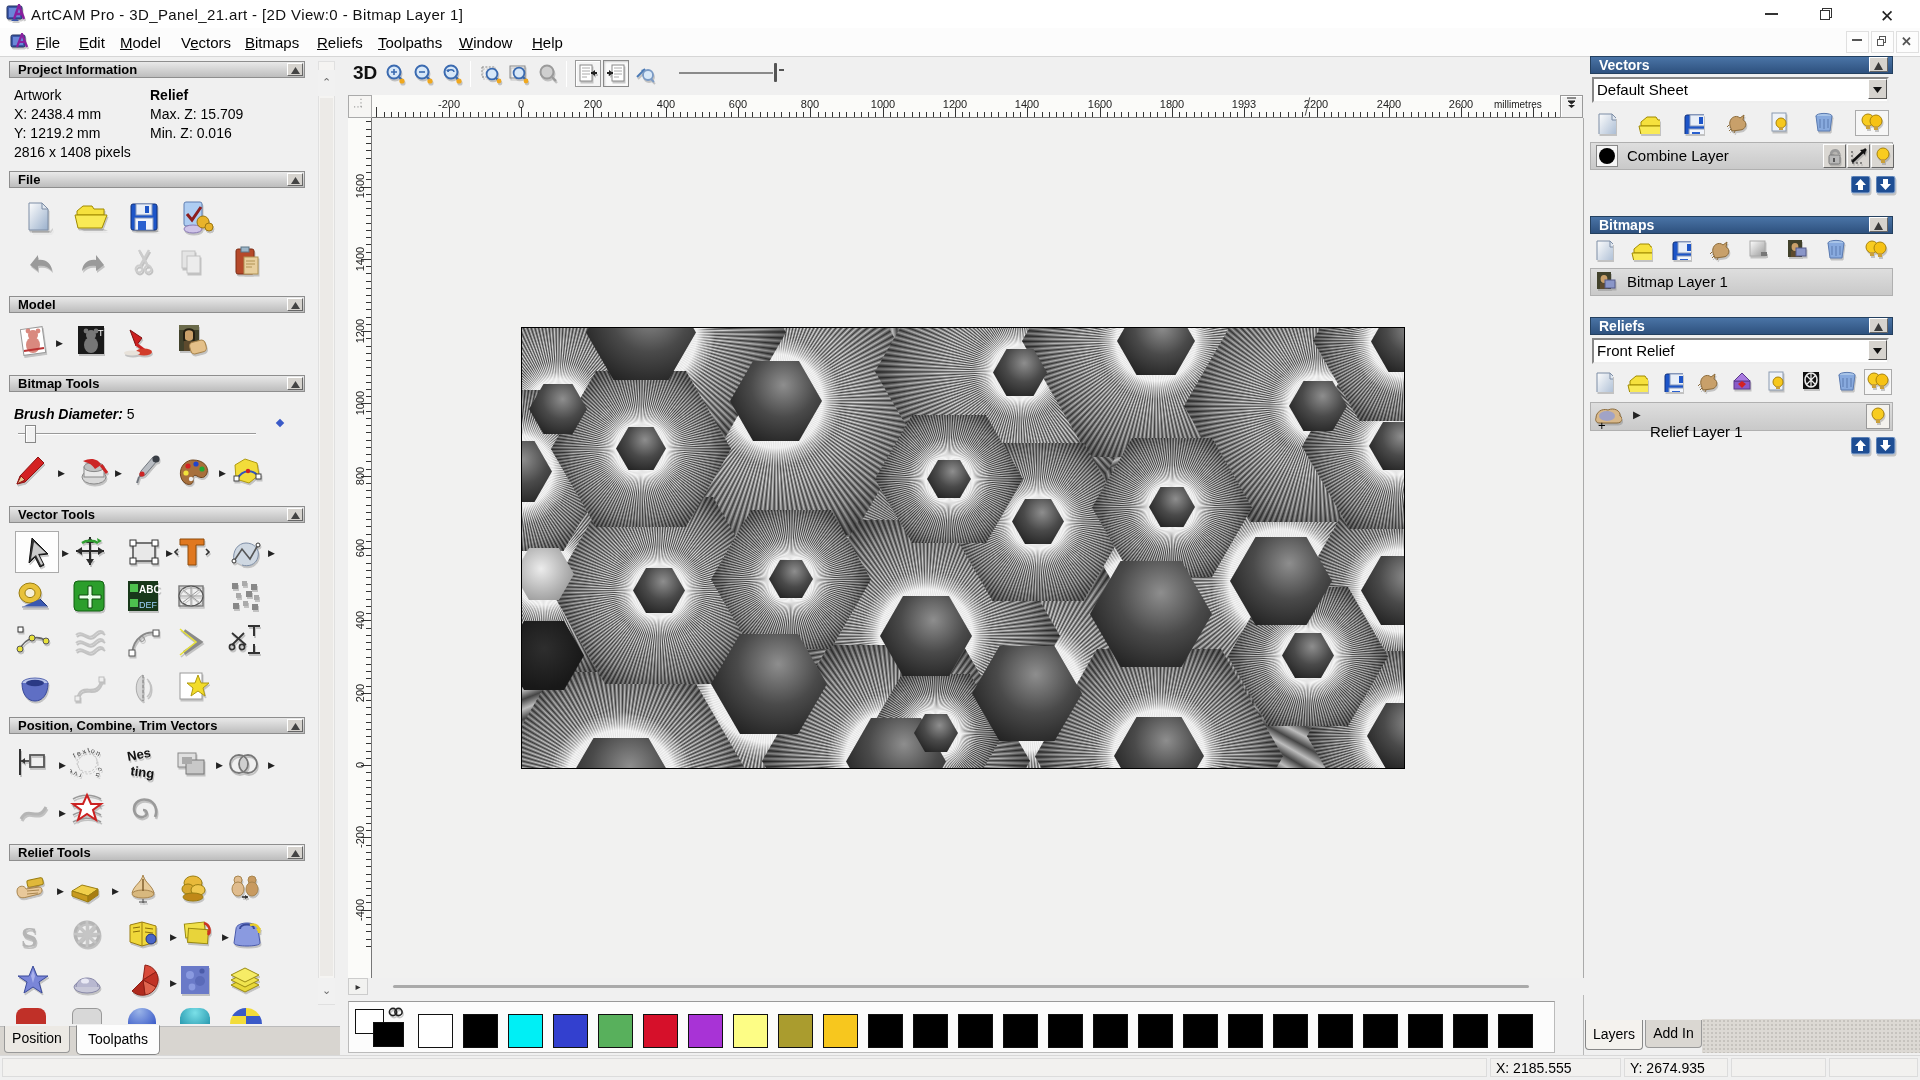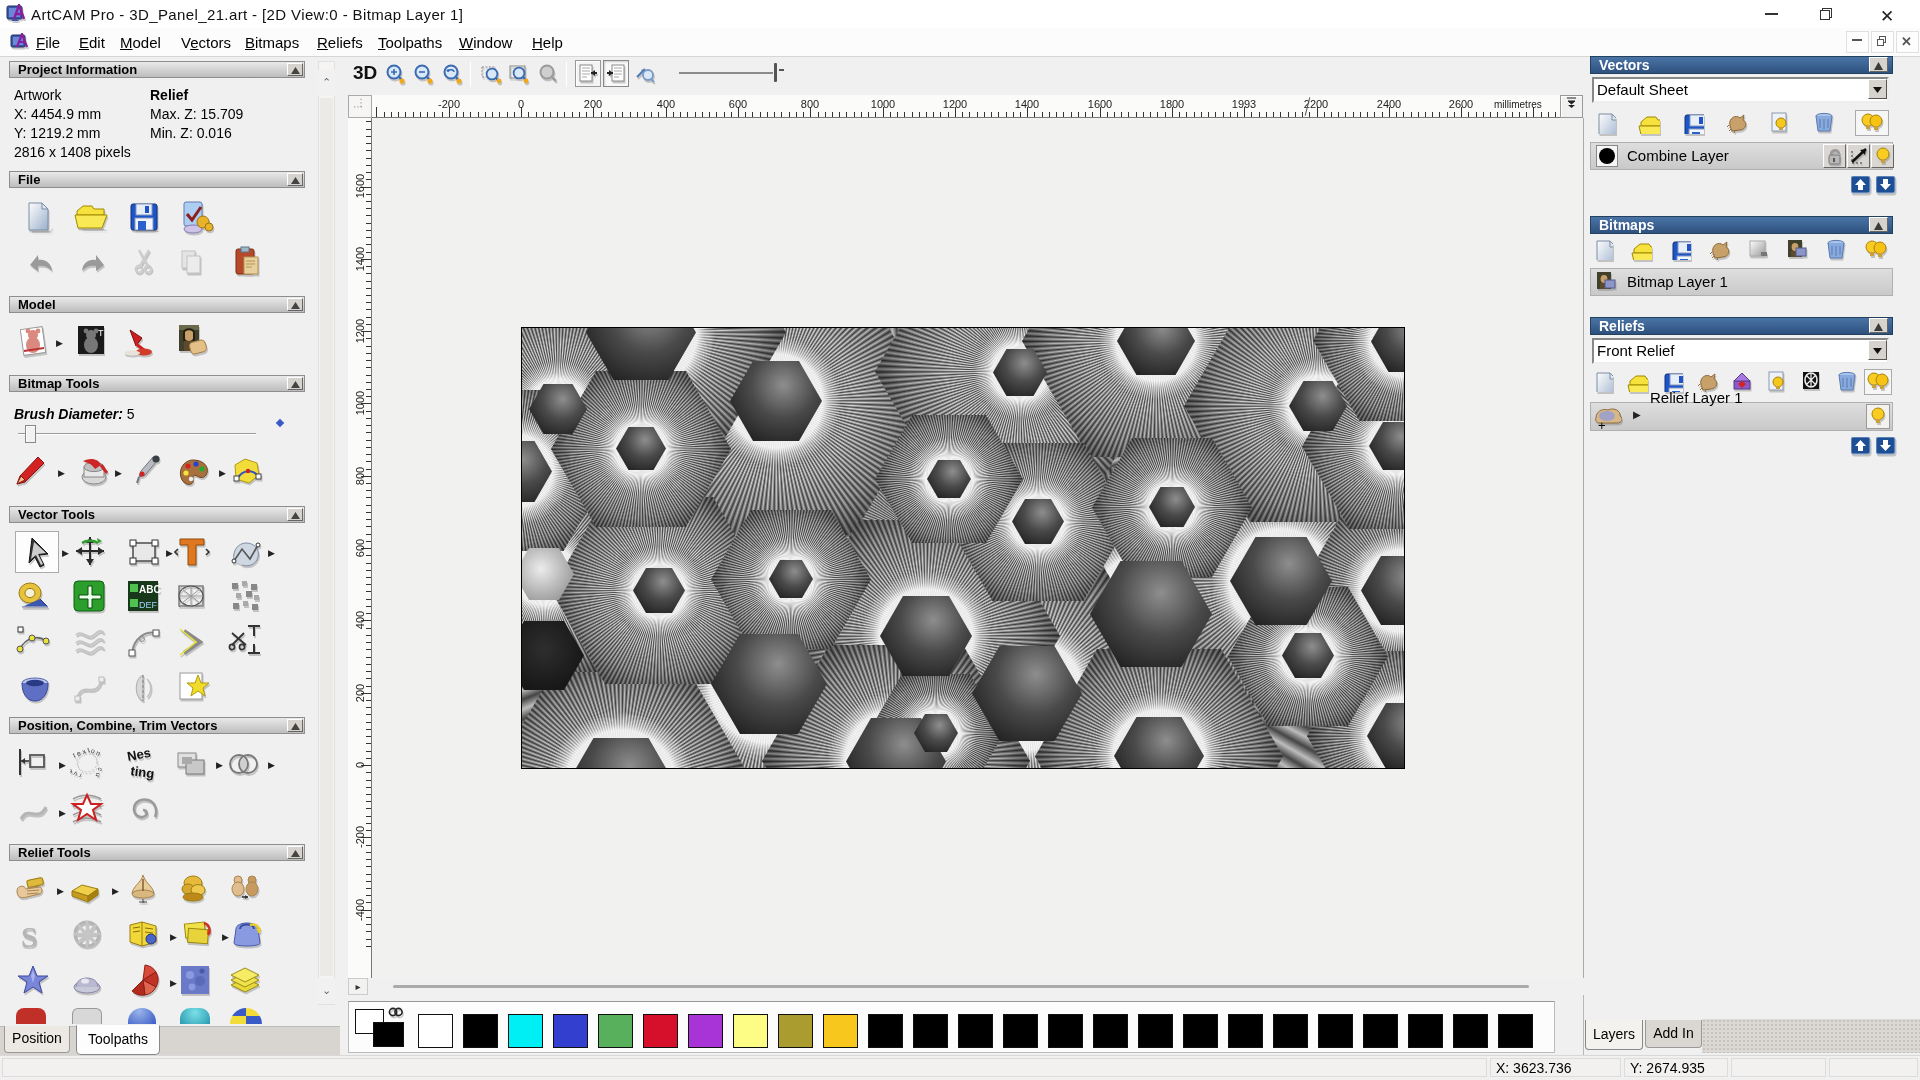--- a/index.html
+++ b/index.html
@@ -48,21 +48,21 @@
     <div class="abs" style="left:1877px;top:39px;width:7px;height:7px;border:1.3px solid #555;background:#fdfdfd;"></div>
     <div class="abs" style="left:1901px;top:34px;font-size:13px;color:#555;font-weight:bold;">✕</div>
     <div class="abs" style="left:0;top:57px;width:340px;height:998px;background:#f0f0f0;"></div>
     <div class="sech" style="top:61px;">Project Information<div class="colb">
         <svg width="9" height="7" viewBox="0 0 9 7" style="">
           <path d="M4.5 0 L9 7 L0 7 Z" fill="#444"></path>
         </svg>
       </div></div>
     <div class="abs" style="left:14px;top:87px;font-weight:normal;font-size:14px;">Artwork</div>
     <div class="abs" style="left:150px;top:87px;font-weight:bold;font-size:14px;">Relief</div>
-    <div class="abs" style="left:14px;top:106px;font-size:14px;">X: 4454.9 mm</div>
+    <div class="abs" style="left:14px;top:106px;font-size:14px;">X: 2438.4 mm</div>
     <div class="abs" style="left:150px;top:106px;font-size:14px;">Max. Z: 15.709</div>
     <div class="abs" style="left:14px;top:125px;font-size:14px;">Y: 1219.2 mm</div>
     <div class="abs" style="left:150px;top:125px;font-size:14px;">Min. Z: 0.016</div>
     <div class="abs" style="left:14px;top:144px;font-size:14px;">2816 x 1408 pixels</div>
     <div class="sech" style="top:171px;">File<div class="colb">
         <svg width="9" height="7" viewBox="0 0 9 7" style="">
           <path d="M4.5 0 L9 7 L0 7 Z" fill="#444"></path>
         </svg>
       </div></div>
     <div class="icn" style="left:24px;top:201px;">
@@ -1392,21 +1392,21 @@
     </div>
     <div class="lrow" style="top:402px;height:29px;"></div>
     <div class="icn" style="left:1594px;top:404px;">
       <svg width="28" height="24" viewBox="0 0 28 24" style="">
         <path d="M2 14 C2 8 8 4 14 6 C20 3 27 7 26 12 C30 14 28 19 23 19 L6 19 C2 19 1 16 2 14" fill="#d8b88a" stroke="#8a6a3a"></path>
         <ellipse cx="13" cy="12" rx="8" ry="5" fill="#8a9ae0" opacity=".7"></ellipse>
       </svg>
     </div>
     <div class="abs" style="left:1598px;top:418px;font-size:13px;">+</div>
     <div class="abs" style="left:1633px;top:409px;font-size:10px;color:#222;">▶</div>
-    <div class="abs" style="left:1650px;top:389px;font-size:15px;">Relief Layer 1</div>
+    <div class="abs" style="left:1650px;top:423px;font-size:15px;">Relief Layer 1</div>
     <div class="abs" style="left:1866px;top:404px;width:24px;height:25px;background:#f4f2ee;border:1px solid #999;"></div>
     <div class="icn" style="left:1869px;top:406px;">
       <svg width="18" height="20" viewBox="0 0 18 20" style="">
         <circle cx="9" cy="8" r="6" fill="#f8cc20" stroke="#a8820a"></circle>
         <rect x="7" y="13" width="4" height="4" fill="#caa03a"></rect>
       </svg>
     </div>
     <div class="icn" style="left:1851px;top:437px;">
       <svg width="20" height="18" viewBox="0 0 20 18" style="">
         <rect x="0" y="0" width="19" height="17" rx="2" fill="#1e4e94" stroke="#9ab4d8"></rect>
@@ -1423,14 +1423,14 @@
     <div class="abs" style="left:1583px;top:995px;width:1px;height:60px;background:#b8b8b8;"></div>
     <div class="abs" style="left:1702px;top:1019px;width:218px;height:34px;background:#dcd9d4;background-image:radial-gradient(#c6c3be 1px, transparent 1px);background-size:4px 4px;"></div>
     <div class="abs" style="left:1585px;top:1020px;width:58px;height:30px;background:#f4f2ee;border:1px solid #888;border-top:none;border-radius:0 0 4px 4px;text-align:center;font-size:14px;line-height:28px;">Layers</div>
     <div class="abs" style="left:1645px;top:1020px;width:57px;height:28px;background:#dad7d2;border:1px solid #999;border-top:none;border-radius:0 0 4px 4px;text-align:center;font-size:14px;line-height:26px;">Add In</div>
     <div class="abs" style="left:0;top:1055px;width:1920px;height:25px;background:#f0f0f0;border-top:1px solid #d8d8d8;"></div>
     <div class="sbar" style="left:2px;top:1058px;width:1485px;height:19px;"></div>
     <div class="sbar" style="left:1490px;top:1058px;width:131px;height:19px;"></div>
     <div class="sbar" style="left:1624px;top:1058px;width:104px;height:19px;"></div>
     <div class="sbar" style="left:1731px;top:1058px;width:95px;height:19px;"></div>
     <div class="sbar" style="left:1829px;top:1058px;width:89px;height:19px;"></div>
-    <div class="abs" style="left:1496px;top:1060px;font-size:14px;">X: 3623.736</div>
+    <div class="abs" style="left:1496px;top:1060px;font-size:14px;">X: 2185.555</div>
     <div class="abs" style="left:1630px;top:1060px;font-size:14px;">Y: 2674.935</div>
   </div>
 </body></html>

